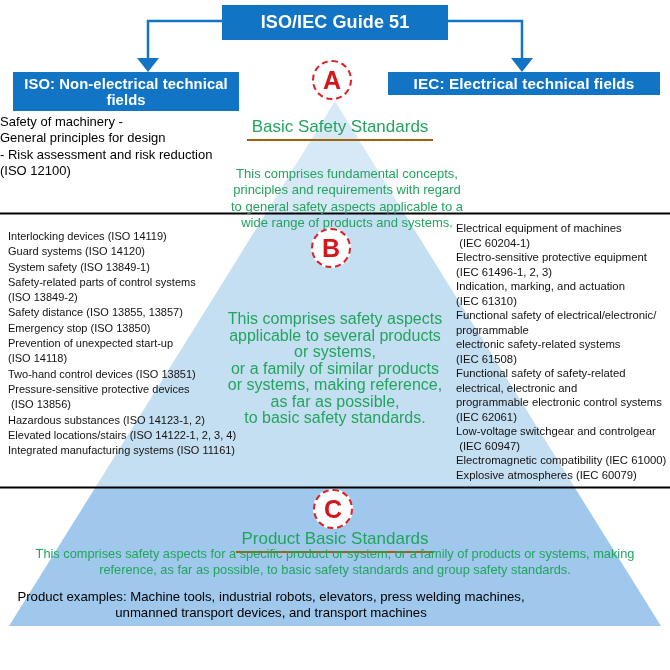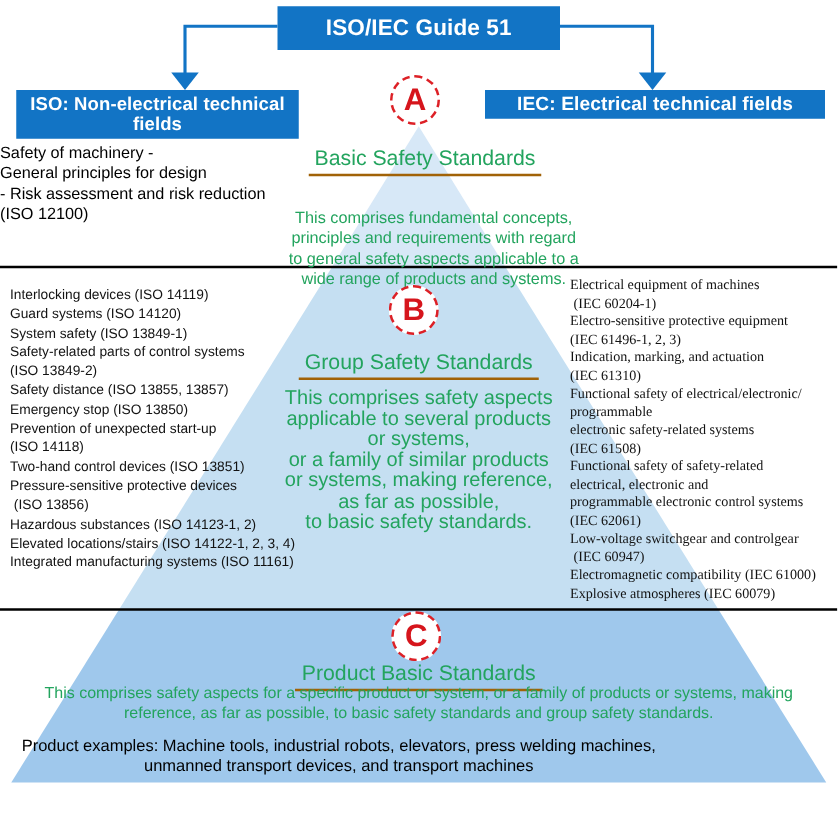--- a/index.html
+++ b/index.html
@@ -36,21 +36,21 @@
 
   .green-desc {
     position:absolute; color:#23a45e; white-space:pre-line; text-align:center;
   }
   #a-desc { left:198px; top:146px; width:298px; font-size:13px;   line-height:16.4px;margin-top:20px; }
   #b-desc { left:216px; top:311px; width:238px; font-size:16px;   line-height:16.5px; }
   #c-desc { left:0px;   top:546px; width:670px; font-size:12.8px; line-height:15.6px; }
 
   .list { position:absolute; color:#121212; white-space:pre-wrap; }
   #iso-list { left:8px;   top:229px; font-size:11px; line-height:15.3px; }
-  #iec-list { left:456px; top:221px; font-size:11.3px; line-height:14.5px;font-family:Liberation Serif, serif; }
+  #iec-list { left:456px; top:221px; font-size:11.3px; line-height:14.5px; }
 
   #iso-note {
     position:absolute; left:0; top:114px; width:298px; text-align:left;
     color:#000; font-size:13px; line-height:16.3px; white-space:pre-line;
   }
   #c-examples {
     position:absolute; left:0; top:589px; width:542px; text-align:center;
     color:#000; font-size:13.2px; line-height:16px; white-space:pre-line;
   }
 </style>
@@ -105,23 +105,20 @@
 (ISO 14118)
 Two-hand control devices (ISO 13851)
 Pressure-sensitive protective devices
  (ISO 13856)
 Hazardous substances (ISO 14123-1, 2)
 Elevated locations/stairs (ISO 14122-1, 2, 3, 4)
 Integrated manufacturing systems (ISO 11161)</div>
   <div class="letter-circle" id="circle-b">
     <span>B</span>
   </div>
-  <div class="green-title" id="b-title">
-    <span>Group Safety Standards</span>
-  </div>
   <div class="green-desc" id="b-desc">This comprises safety aspects
 applicable to several products
 or systems,
 or a family of similar products
 or systems, making reference,
 as far as possible,
 to basic safety standards.</div>
   <div class="list" id="iec-list">Electrical equipment of machines
  (IEC 60204-1)
 Electro-sensitive protective equipment

